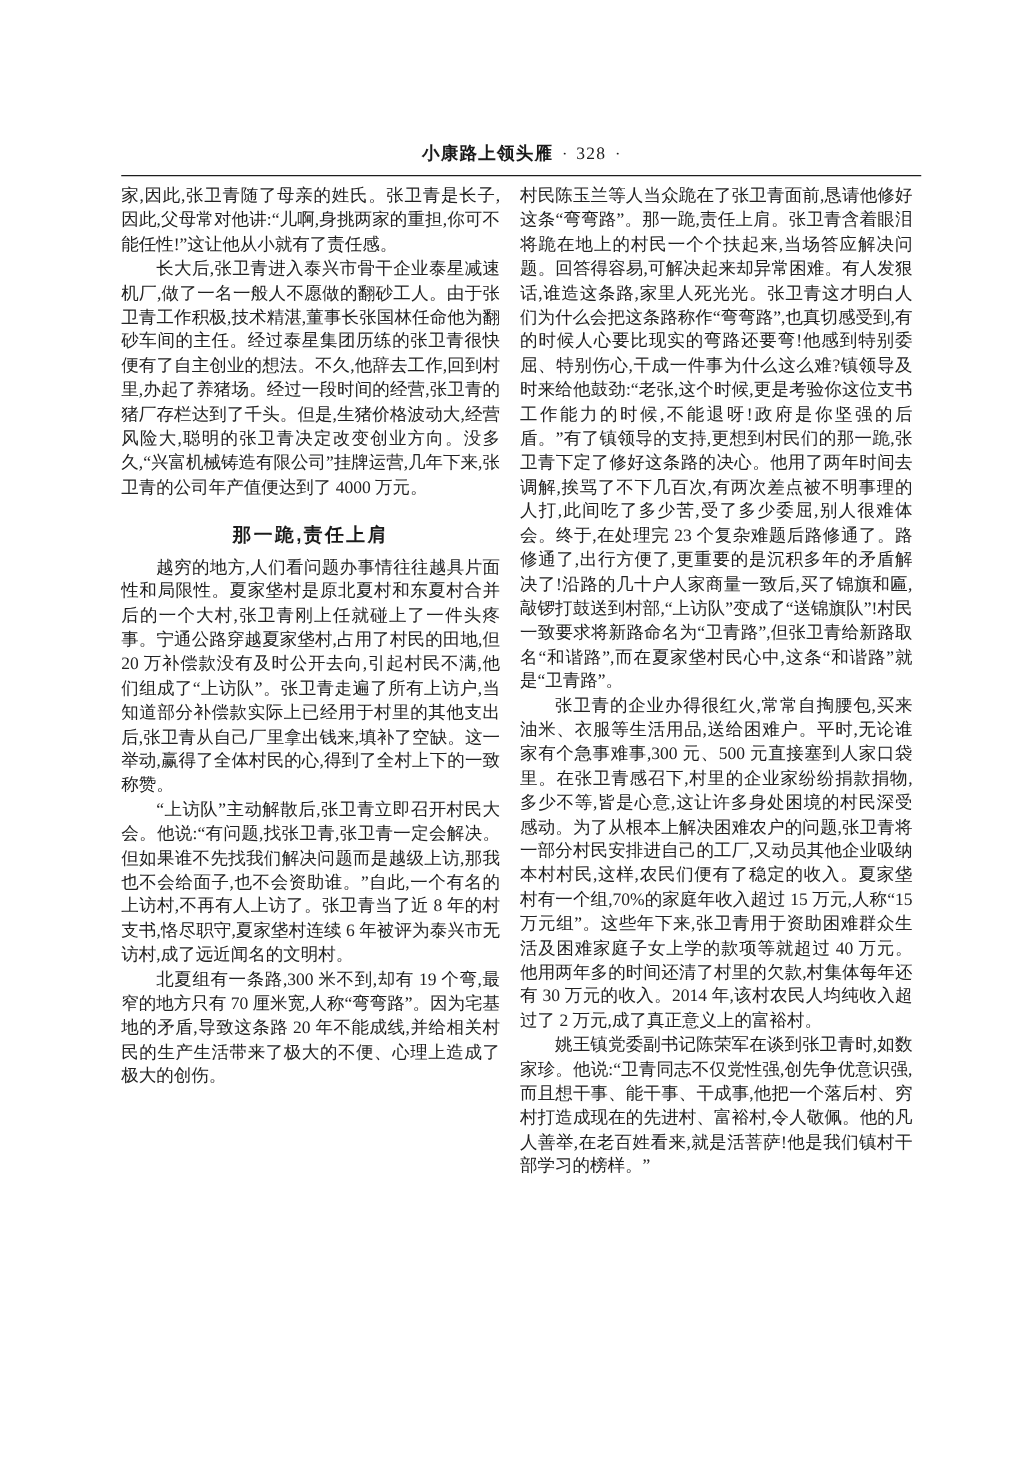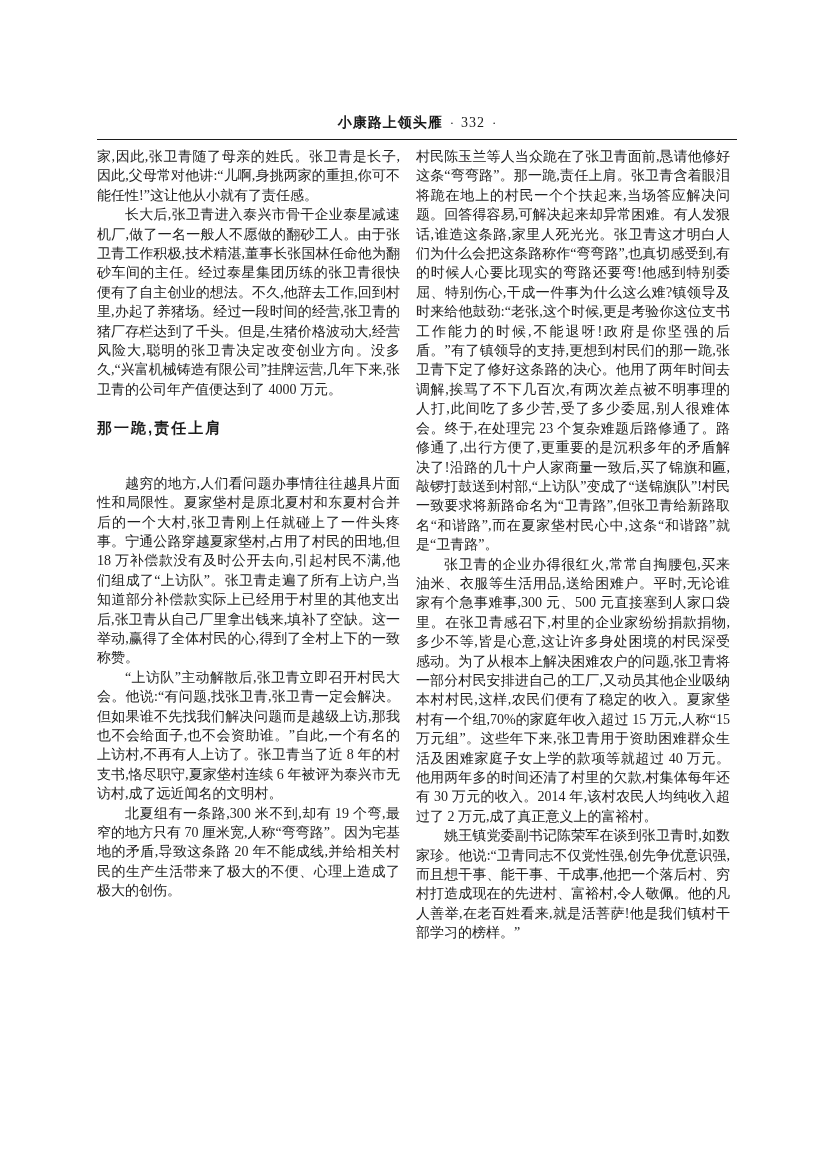--- a/index.html
+++ b/index.html
@@ -71,48 +71,48 @@
     text-indent: 2em;
   }
   .col p.cont {
     text-indent: 0;
   }
   .section-heading {
     font-family: "Liberation Sans", "DejaVu Sans", sans-serif;
     font-weight: 700;
     font-size: 15px;
     color: #1b1b1b;
-    text-align: left;
+    text-align: center;
     letter-spacing: 2px;
-    margin: 19px 0 36px 0;
+    margin: 19px 0 6px 0;
     line-height: 19.4px;
   }
 </style>
 </head>
 <body>
 
 <div class="page">
   <div class="content">
 
     <div class="running-header">
       <span class="running-title">小康路上领头雁</span>
       <span class="running-dot">·</span>
-      <span class="running-page">332</span>
+      <span class="running-page">328</span>
       <span class="running-dot">·</span>
     </div>
 
     <div class="header-rule"></div>
 
     <div class="columns">
 
       <div class="col col-left">
         <p class="cont">家,因此,张卫青随了母亲的姓氏。张卫青是长子,因此,父母常对他讲:“儿啊,身挑两家的重担,你可不能任性!”这让他从小就有了责任感。</p>
         <p>长大后,张卫青进入泰兴市骨干企业泰星减速机厂,做了一名一般人不愿做的翻砂工人。由于张卫青工作积极,技术精湛,董事长张国林任命他为翻砂车间的主任。经过泰星集团历练的张卫青很快便有了自主创业的想法。不久,他辞去工作,回到村里,办起了养猪场。经过一段时间的经营,张卫青的猪厂存栏达到了千头。但是,生猪价格波动大,经营风险大,聪明的张卫青决定改变创业方向。没多久,“兴富机械铸造有限公司”挂牌运营,几年下来,张卫青的公司年产值便达到了 4000 万元。</p>
         <div class="section-heading">那一跪,责任上肩</div>
-        <p>越穷的地方,人们看问题办事情往往越具片面性和局限性。夏家垡村是原北夏村和东夏村合并后的一个大村,张卫青刚上任就碰上了一件头疼事。宁通公路穿越夏家垡村,占用了村民的田地,但 18 万补偿款没有及时公开去向,引起村民不满,他们组成了“上访队”。张卫青走遍了所有上访户,当知道部分补偿款实际上已经用于村里的其他支出后,张卫青从自己厂里拿出钱来,填补了空缺。这一举动,赢得了全体村民的心,得到了全村上下的一致称赞。</p>
+        <p>越穷的地方,人们看问题办事情往往越具片面性和局限性。夏家垡村是原北夏村和东夏村合并后的一个大村,张卫青刚上任就碰上了一件头疼事。宁通公路穿越夏家垡村,占用了村民的田地,但 20 万补偿款没有及时公开去向,引起村民不满,他们组成了“上访队”。张卫青走遍了所有上访户,当知道部分补偿款实际上已经用于村里的其他支出后,张卫青从自己厂里拿出钱来,填补了空缺。这一举动,赢得了全体村民的心,得到了全村上下的一致称赞。</p>
         <p>“上访队”主动解散后,张卫青立即召开村民大会。他说:“有问题,找张卫青,张卫青一定会解决。但如果谁不先找我们解决问题而是越级上访,那我也不会给面子,也不会资助谁。”自此,一个有名的上访村,不再有人上访了。张卫青当了近 8 年的村支书,恪尽职守,夏家垡村连续 6 年被评为泰兴市无访村,成了远近闻名的文明村。</p>
         <p>北夏组有一条路,300 米不到,却有 19 个弯,最窄的地方只有 70 厘米宽,人称“弯弯路”。因为宅基地的矛盾,导致这条路 20 年不能成线,并给相关村民的生产生活带来了极大的不便、心理上造成了极大的创伤。</p>
       </div>
 
       <div class="col col-right">
         <p class="cont">村民陈玉兰等人当众跪在了张卫青面前,恳请他修好这条“弯弯路”。那一跪,责任上肩。张卫青含着眼泪将跪在地上的村民一个个扶起来,当场答应解决问题。回答得容易,可解决起来却异常困难。有人发狠话,谁造这条路,家里人死光光。张卫青这才明白人们为什么会把这条路称作“弯弯路”,也真切感受到,有的时候人心要比现实的弯路还要弯!他感到特别委屈、特别伤心,干成一件事为什么这么难?镇领导及时来给他鼓劲:“老张,这个时候,更是考验你这位支书工作能力的时候,不能退呀!政府是你坚强的后盾。”有了镇领导的支持,更想到村民们的那一跪,张卫青下定了修好这条路的决心。他用了两年时间去调解,挨骂了不下几百次,有两次差点被不明事理的人打,此间吃了多少苦,受了多少委屈,别人很难体会。终于,在处理完 23 个复杂难题后路修通了。路修通了,出行方便了,更重要的是沉积多年的矛盾解决了!沿路的几十户人家商量一致后,买了锦旗和匾,敲锣打鼓送到村部,“上访队”变成了“送锦旗队”!村民一致要求将新路命名为“卫青路”,但张卫青给新路取名“和谐路”,而在夏家垡村民心中,这条“和谐路”就是“卫青路”。</p>
         <p>张卫青的企业办得很红火,常常自掏腰包,买来油米、衣服等生活用品,送给困难户。平时,无论谁家有个急事难事,300 元、500 元直接塞到人家口袋里。在张卫青感召下,村里的企业家纷纷捐款捐物,多少不等,皆是心意,这让许多身处困境的村民深受感动。为了从根本上解决困难农户的问题,张卫青将一部分村民安排进自己的工厂,又动员其他企业吸纳本村村民,这样,农民们便有了稳定的收入。夏家垡村有一个组,70%的家庭年收入超过 15 万元,人称“15 万元组”。这些年下来,张卫青用于资助困难群众生活及困难家庭子女上学的款项等就超过 40 万元。他用两年多的时间还清了村里的欠款,村集体每年还有 30 万元的收入。2014 年,该村农民人均纯收入超过了 2 万元,成了真正意义上的富裕村。</p>
         <p>姚王镇党委副书记陈荣军在谈到张卫青时,如数家珍。他说:“卫青同志不仅党性强,创先争优意识强,而且想干事、能干事、干成事,他把一个落后村、穷村打造成现在的先进村、富裕村,令人敬佩。他的凡人善举,在老百姓看来,就是活菩萨!他是我们镇村干部学习的榜样。”</p>
       </div>
 

